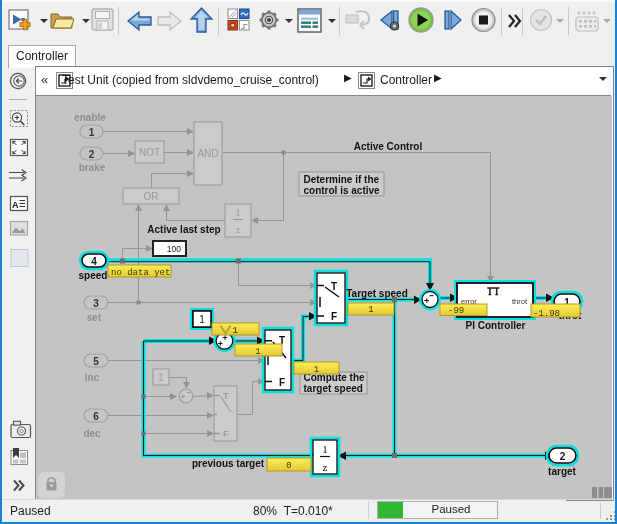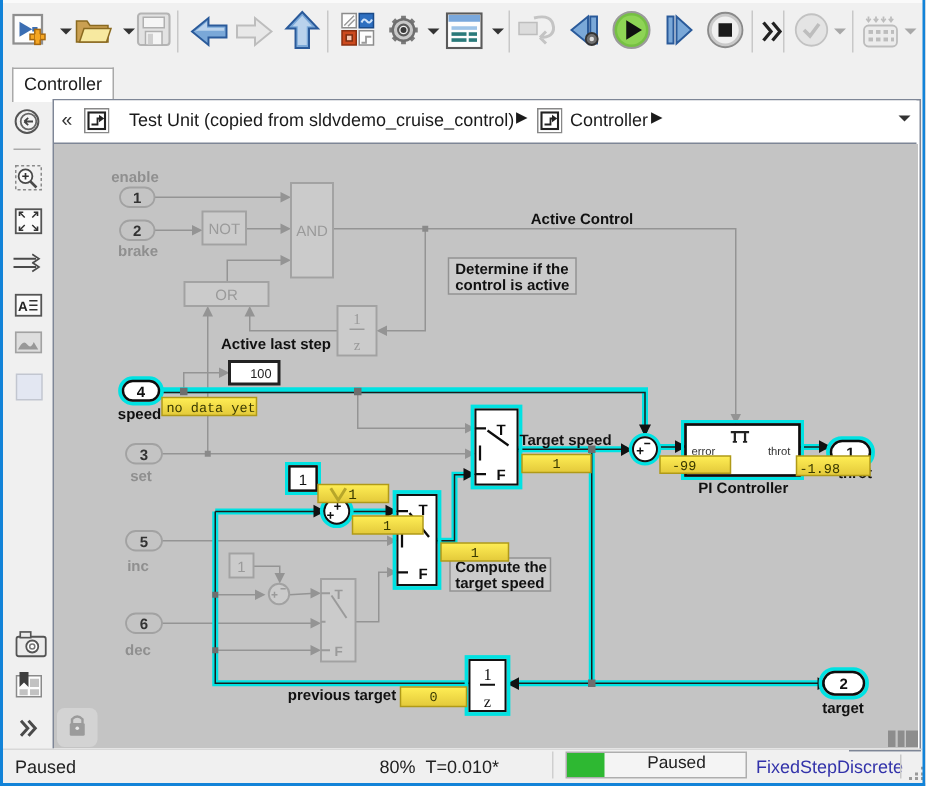--- a/index.html
+++ b/index.html
@@ -170,21 +170,21 @@
   <div class="abs" id="cont"></div>
 
   <div class="abs" id="crumb">
     <span style="position:absolute;left:5px;top:5px;font-size:13px;color:#333;">«</span>
     <svg class="abs" style="left:20px;top:5px" width="17" height="17" viewBox="0 0 17 17">
       <rect x="0.5" y="0.5" width="16" height="16" fill="#fff" stroke="#888"></rect>
       <rect x="3" y="3" width="11" height="11" fill="#fff" stroke="#222" stroke-width="1.4"></rect>
       <path d="M5 11 L9 11 L9 7 L11 7" stroke="#222" stroke-width="1.2" fill="none"></path>
       <path d="M10 4.5 L13.5 7 L10 9.5 Z" fill="#222"></path>
     </svg>
-    <span style="position:absolute;left:50px;top:6px;">Test Unit (copied from sldvdemo_cruise_control)</span>
+    <span style="position:absolute;left:26px;top:6px;">Test Unit (copied from sldvdemo_cruise_control)</span>
     <span style="position:absolute;left:308px;top:5px;font-size:10px;">▶</span>
     <svg class="abs" style="left:322px;top:5px" width="17" height="17" viewBox="0 0 17 17">
       <rect x="0.5" y="0.5" width="16" height="16" fill="#fff" stroke="#888"></rect>
       <rect x="3" y="3" width="11" height="11" fill="#fff" stroke="#222" stroke-width="1.4"></rect>
       <path d="M5 11 L9 11 L9 7 L11 7" stroke="#222" stroke-width="1.2" fill="none"></path>
       <path d="M10 4.5 L13.5 7 L10 9.5 Z" fill="#222"></path>
     </svg>
     <span style="position:absolute;left:344px;top:6px;">Controller</span>
     <span style="position:absolute;left:398px;top:5px;font-size:10px;">▶</span>
     <div class="dd" style="left:563px;top:10px;"></div>
@@ -528,21 +528,20 @@
 
   <div class="abs" id="status">
     <div style="position:absolute;left:0;top:0;width:613px;height:1px;background:#d8d8d8;"></div>
     <span style="position:absolute;left:8px;top:5px;">Paused</span>
     <span style="position:absolute;left:251px;top:5px;">80%&nbsp;&nbsp;T=0.010*</span>
     <div style="position:absolute;left:366px;top:2px;width:1px;height:18px;background:#cfcfcf;"></div>
     <div style="position:absolute;left:375px;top:2px;width:119px;height:16px;background:#f4f4f4;border:1px solid #aeaeae;">
       <div style="position:absolute;left:0;top:0;width:25px;height:16px;background:#2eb832;"></div>
       <div style="position:absolute;left:27px;top:1px;width:92px;text-align:center;font-size:11.5px;color:#222;">Paused</div>
     </div>
-    <span style="position:absolute;left:502px;top:5px;color:#3333aa;">FixedStepDiscrete</span>
     <div style="position:absolute;left:598px;top:4px;width:1px;height:16px;background:#c8c8c8;"></div>
     <svg style="position:absolute;left:604px;top:12px" width="11" height="9" viewBox="0 0 11 9">
       <g fill="#9a9a9a">
           <rect x="8" y="0" width="2" height="2"></rect>
           <rect x="8" y="4" width="2" height="2"></rect>
           <rect x="4" y="4" width="2" height="2"></rect>
           <rect x="8" y="7" width="2" height="2"></rect>
           <rect x="4" y="7" width="2" height="2"></rect>
           <rect x="0" y="7" width="2" height="2"></rect>
         </g>

